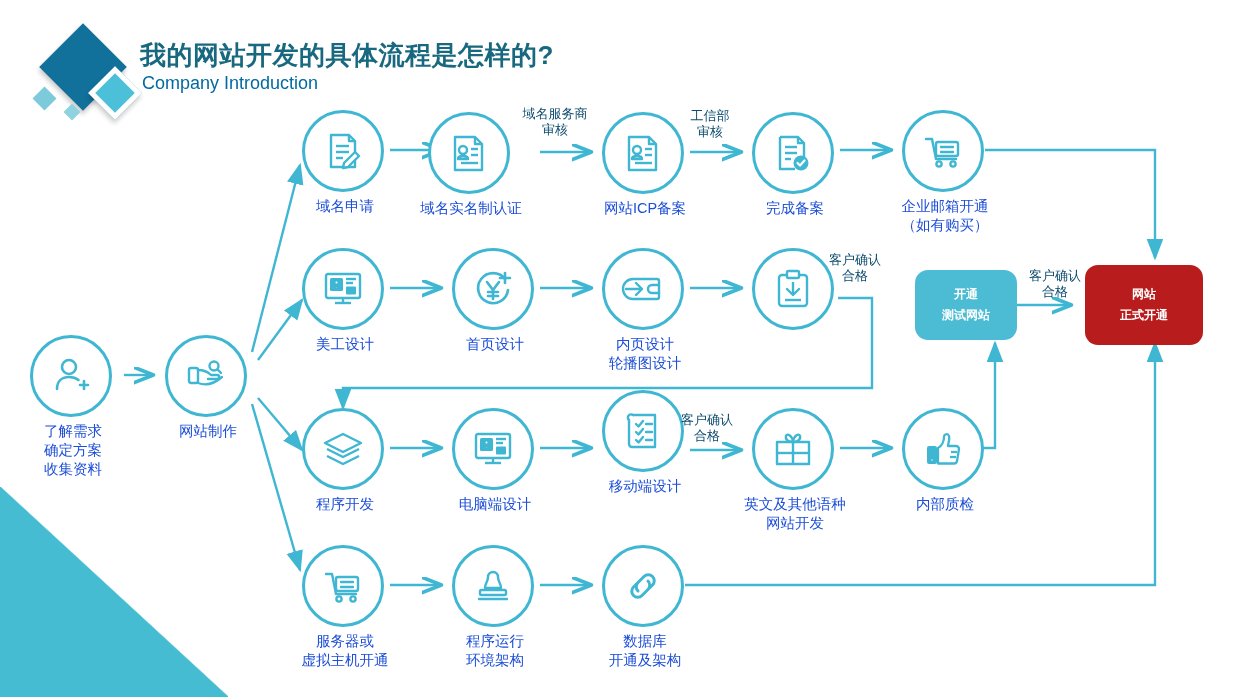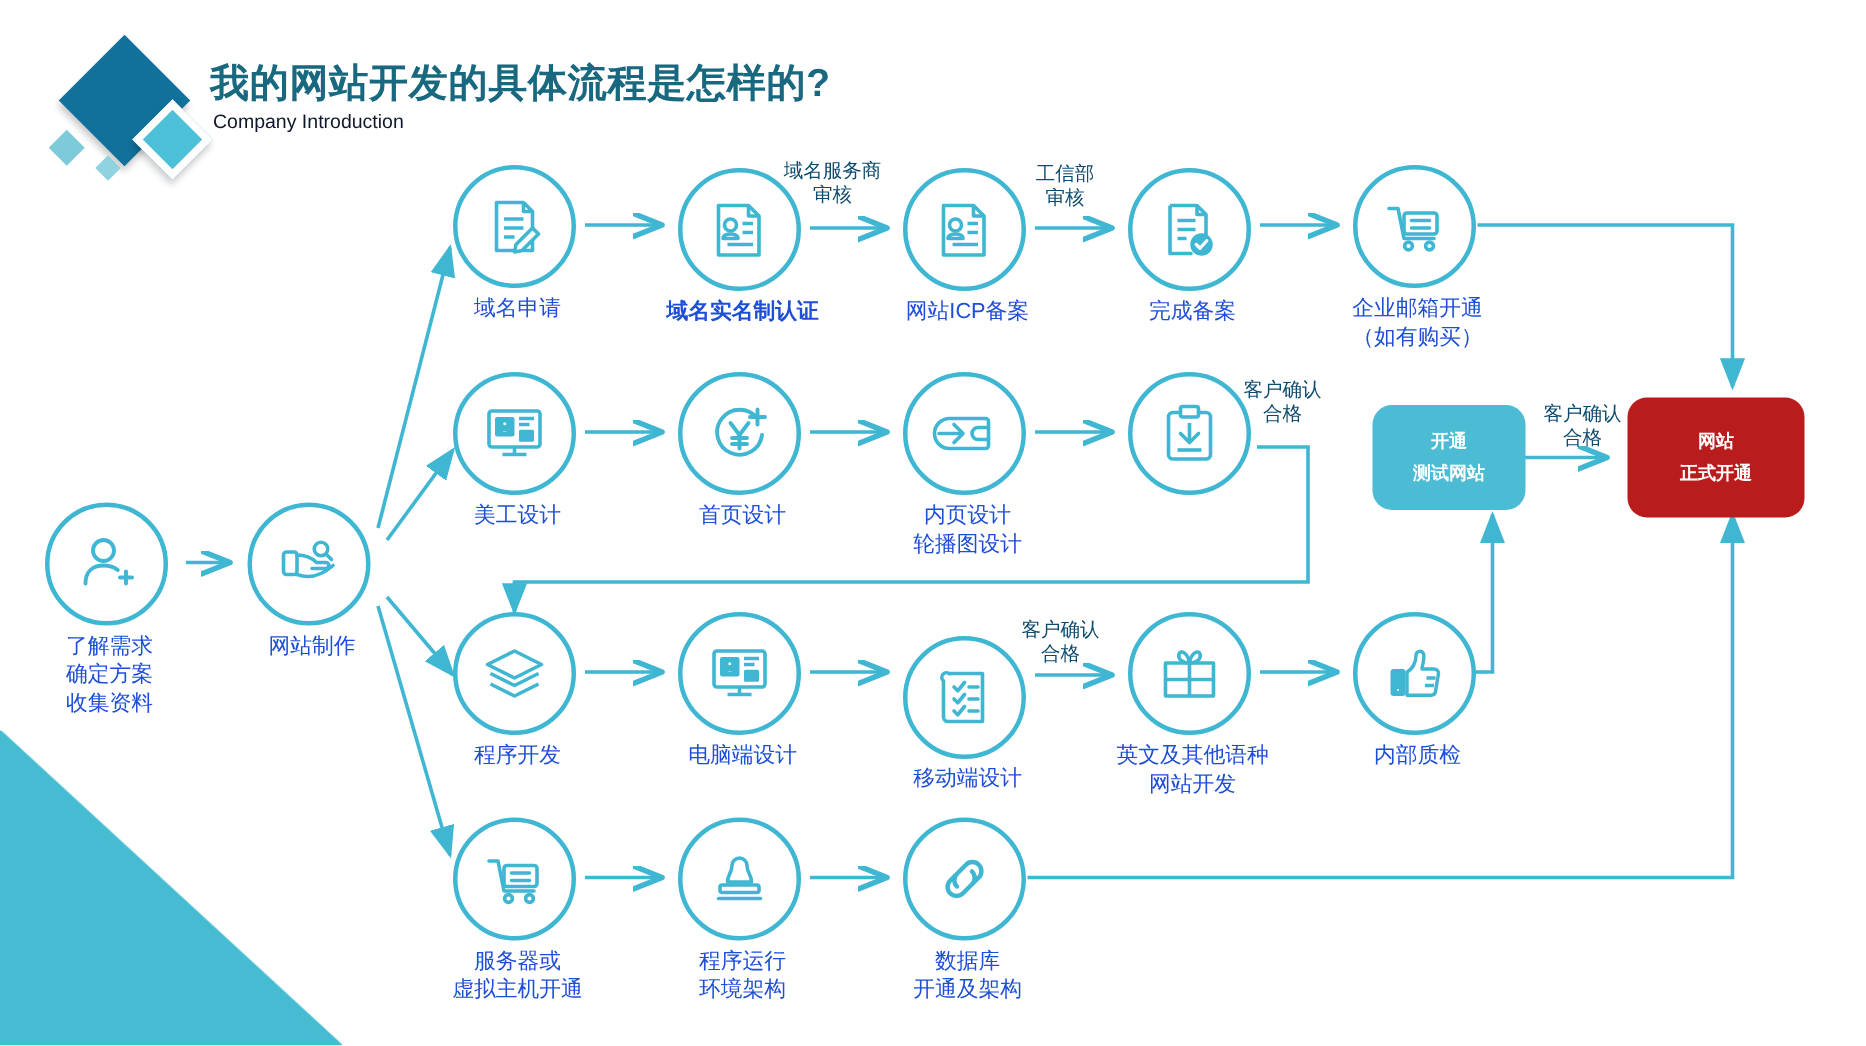--- a/index.html
+++ b/index.html
@@ -25,21 +25,21 @@
   .dia.s1{left:24px;top:76px;width:17px;height:17px;background:#7ccada;}
   .dia.s2{left:54px;top:92px;width:12px;height:12px;background:#8fd2e0;}
 
   .title{
     position:absolute;left:140px;top:38px;
     font-size:26px;font-weight:bold;color:#18687f;letter-spacing:.5px;
     white-space:nowrap;
   }
   .subtitle{
     position:absolute;left:142px;top:73px;
-    font-size:13px;color:#0f172a;white-space:nowrap;
+    font-size:18px;color:#0369a1;white-space:nowrap;
   }
 
   
   #wires{position:absolute;left:0;top:0;width:1244px;height:697px;pointer-events:none;}
 
   
   .node{position:absolute;width:86px;}
   .node .ring{
     width:82px;height:82px;border-radius:50%;
     border:3px solid #3fb6d2;box-sizing:border-box;
@@ -164,21 +164,21 @@
           <path d="M26,5 V11 H32"></path>
         <line x1="13" y1="16" x2="26" y2="16"></line>
           <line x1="13" y1="22" x2="26" y2="22"></line>
           <line x1="13" y1="28" x2="20" y2="28"></line>
         <path d="M32,22 L36,26 L25,37 L20,38 L21,33 Z" fill="#ffffff"></path>
       </svg>
     </div>
     <div class="cap">域名申请</div>
   </div>
 
-  <div class="node" style="left:452px;top:112px;font-weight:bold;">
+  <div class="node" style="left:428px;top:112px;">
     <div class="ring">
       <svg width="40" height="42" viewBox="0 0 40 42" fill="none" stroke="#3fb6d2" stroke-width="2.4" stroke-linejoin="round">
         <path d="M6,5 H26 L33,12 V38 H6 Z"></path>
           <path d="M26,5 V12 H33"></path>
         <circle cx="14" cy="18" r="4"></circle>
           <path d="M9,27 C9,23 19,23 19,27 Z"></path>
         <line x1="22" y1="17" x2="29" y2="17"></line>
           <line x1="22" y1="23" x2="29" y2="23"></line>
           <line x1="12" y1="31" x2="29" y2="31"></line>
       </svg>
@@ -328,21 +328,21 @@
         <line x1="24" y1="10" x2="34" y2="10"></line>
           <line x1="24" y1="14" x2="31" y2="14"></line>
         <rect x="24" y="17.5" width="10" height="8" rx="1" fill="#3fb6d2" stroke="none"></rect>
         <line x1="21" y1="29" x2="21" y2="34"></line>
           <line x1="13" y1="34" x2="29" y2="34"></line>
       </svg>
     </div>
     <div class="cap">电脑端设计</div>
   </div>
 
-  <div class="node" style="left:602px;top:424px;font-family:Liberation Mono, monospace;">
+  <div class="node" style="left:602px;top:390px;">
     <div class="ring">
       <svg width="38" height="42" viewBox="0 0 38 42" fill="none" stroke="#3fb6d2" stroke-width="2.4" stroke-linejoin="round" stroke-linecap="round">
         <path d="M9,5 H31 V37 H8 a3,3 0 0 1 -3,-3 V10 a3,3 0 0 1 4,-4.8"></path>
         <path d="M12,14 l2.5,2.5 L19,11"></path>
           <line x1="22" y1="14" x2="28" y2="14"></line>
         <path d="M12,22 l2.5,2.5 L19,19"></path>
           <line x1="22" y1="22" x2="28" y2="22"></line>
         <path d="M12,30 l2.5,2.5 L19,27"></path>
           <line x1="22" y1="30" x2="28" y2="30"></line>
       </svg>

